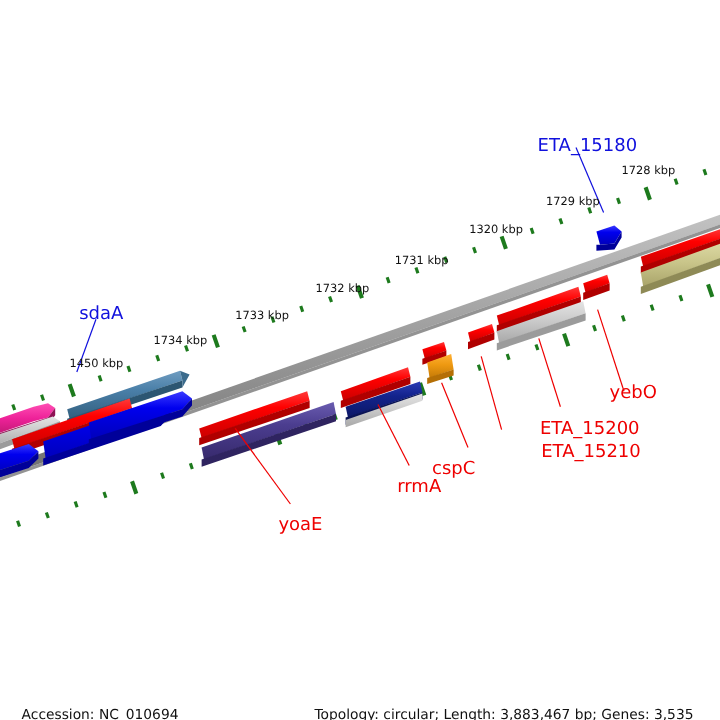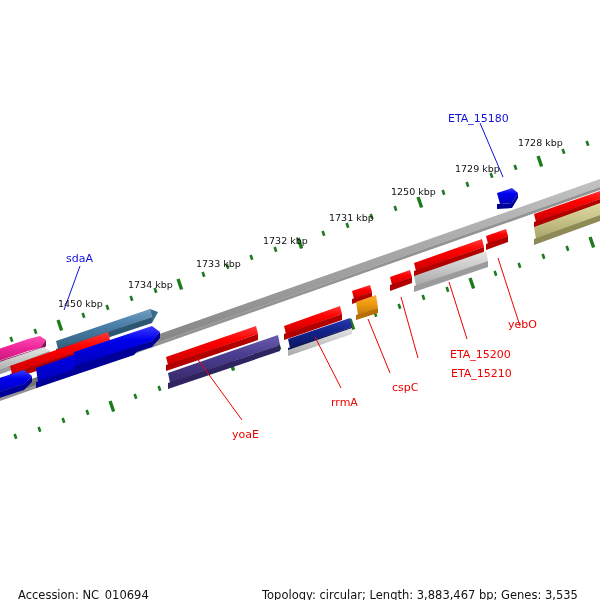--- a/index.html
+++ b/index.html
@@ -28,21 +28,21 @@
   .footer .acc{position:absolute;left:18px;}
   .footer .topo{position:absolute;left:262px;}
   .kbp{
     position:absolute;
     font-size:9.5px;
     color:#111111;
     white-space:nowrap;
   }
   .glabel{
     position:absolute;
-    font-size:11px;
+    font-size:15px;
     white-space:nowrap;
   }
   .glabel.red{color:#ee0000;}
   .glabel.blue{color:#1111dd;}
 </style>
 </head>
 <body>
 
 <div id="stage">
 
@@ -282,30 +282,30 @@
         <line x1="480" y1="123" x2="503" y2="177" stroke="#1111dd" stroke-width="1"></line>
       </g>
   </svg>
 
   <div id="kbp-labels">
       <div class="kbp" style="left: 58px; top: 298px;">1450 kbp</div>
       <div class="kbp" style="left: 128px; top: 279px;">1734 kbp</div>
       <div class="kbp" style="left: 196px; top: 258px;">1733 kbp</div>
       <div class="kbp" style="left: 263px; top: 235px;">1732 kbp</div>
       <div class="kbp" style="left: 329px; top: 212px;">1731 kbp</div>
-      <div class="kbp" style="left: 391px; top: 186px;">1250 kbp</div>
+      <div class="kbp" style="left: 391px; top: 186px;">1320 kbp</div>
       <div class="kbp" style="left: 455px; top: 163px;">1729 kbp</div>
       <div class="kbp" style="left: 518px; top: 137px;">1728 kbp</div>
     </div>
 
   <div id="gene-labels">
       <div class="glabel blue" style="left: 66px; top: 252px;">sdaA</div>
       <div class="glabel red" style="left: 232px; top: 428px;">yoaE</div>
       <div class="glabel red" style="left: 331px; top: 396px;">rrmA</div>
-      <div class="glabel red" style="left: 392px; top: 381px;">cspC</div>
+      <div class="glabel red" style="left: 360px; top: 381px;">cspC</div>
       <div class="glabel red" style="left: 403px; top: 367px; margin-left: 48px;">ETA_15210</div>
       <div class="glabel red" style="left: 450px; top: 348px;">ETA_15200</div>
       <div class="glabel red" style="left: 508px; top: 318px;">yebO</div>
       <div class="glabel blue" style="left: 448px; top: 112px;">ETA_15180</div>
     </div>
 
   <div class="footer">
     <span class="acc">Accession: NC_010694</span>
     <span class="topo">Topology: circular; Length: 3,883,467 bp; Genes: 3,535</span>
   </div>

